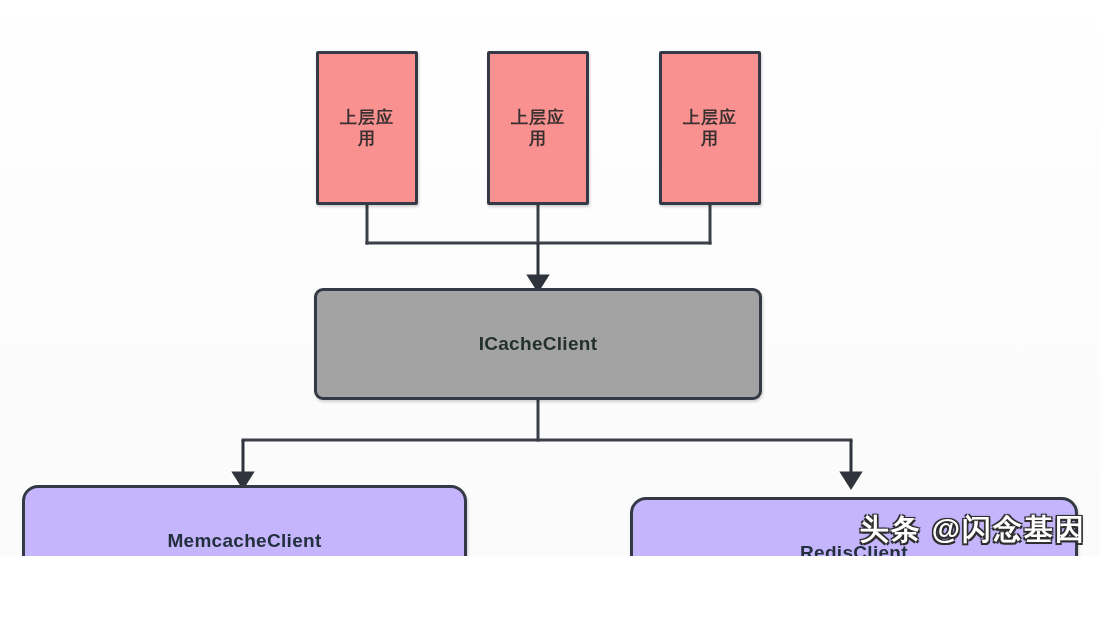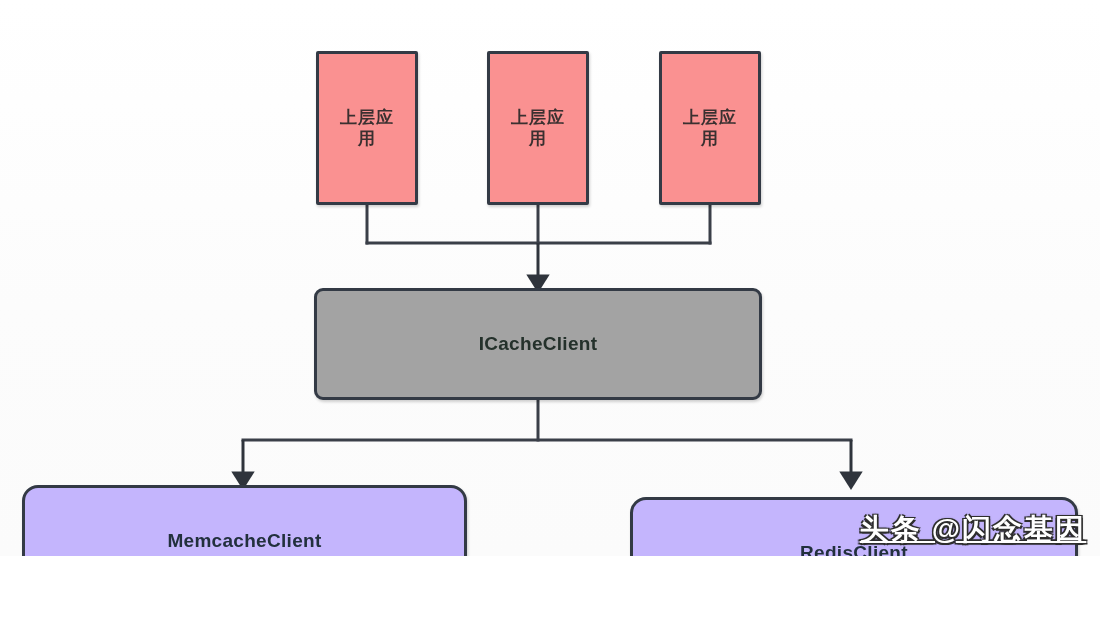--- a/index.html
+++ b/index.html
@@ -112,21 +112,20 @@
     letter-spacing: 2px;
     color: #ffffff;
     white-space: nowrap;
     text-shadow:
       -1.5px -1.5px 0 #2e2e2e,
        1.5px -1.5px 0 #2e2e2e,
       -1.5px  1.5px 0 #2e2e2e,
        1.5px  1.5px 0 #2e2e2e,
        0 0 3px rgba(0,0,0,0.55);
     pointer-events: none;
-    text-decoration: underline;
   }
 </style>
 </head>
 <body>
 
 <div id="canvas">
 
   <svg id="edges" viewBox="0 0 1100 628" xmlns="http://www.w3.org/2000/svg">
     <defs>
       <marker id="arrowhead" markerWidth="9" markerHeight="9" refX="2.2" refY="4.5" orient="auto" markerUnits="strokeWidth">

